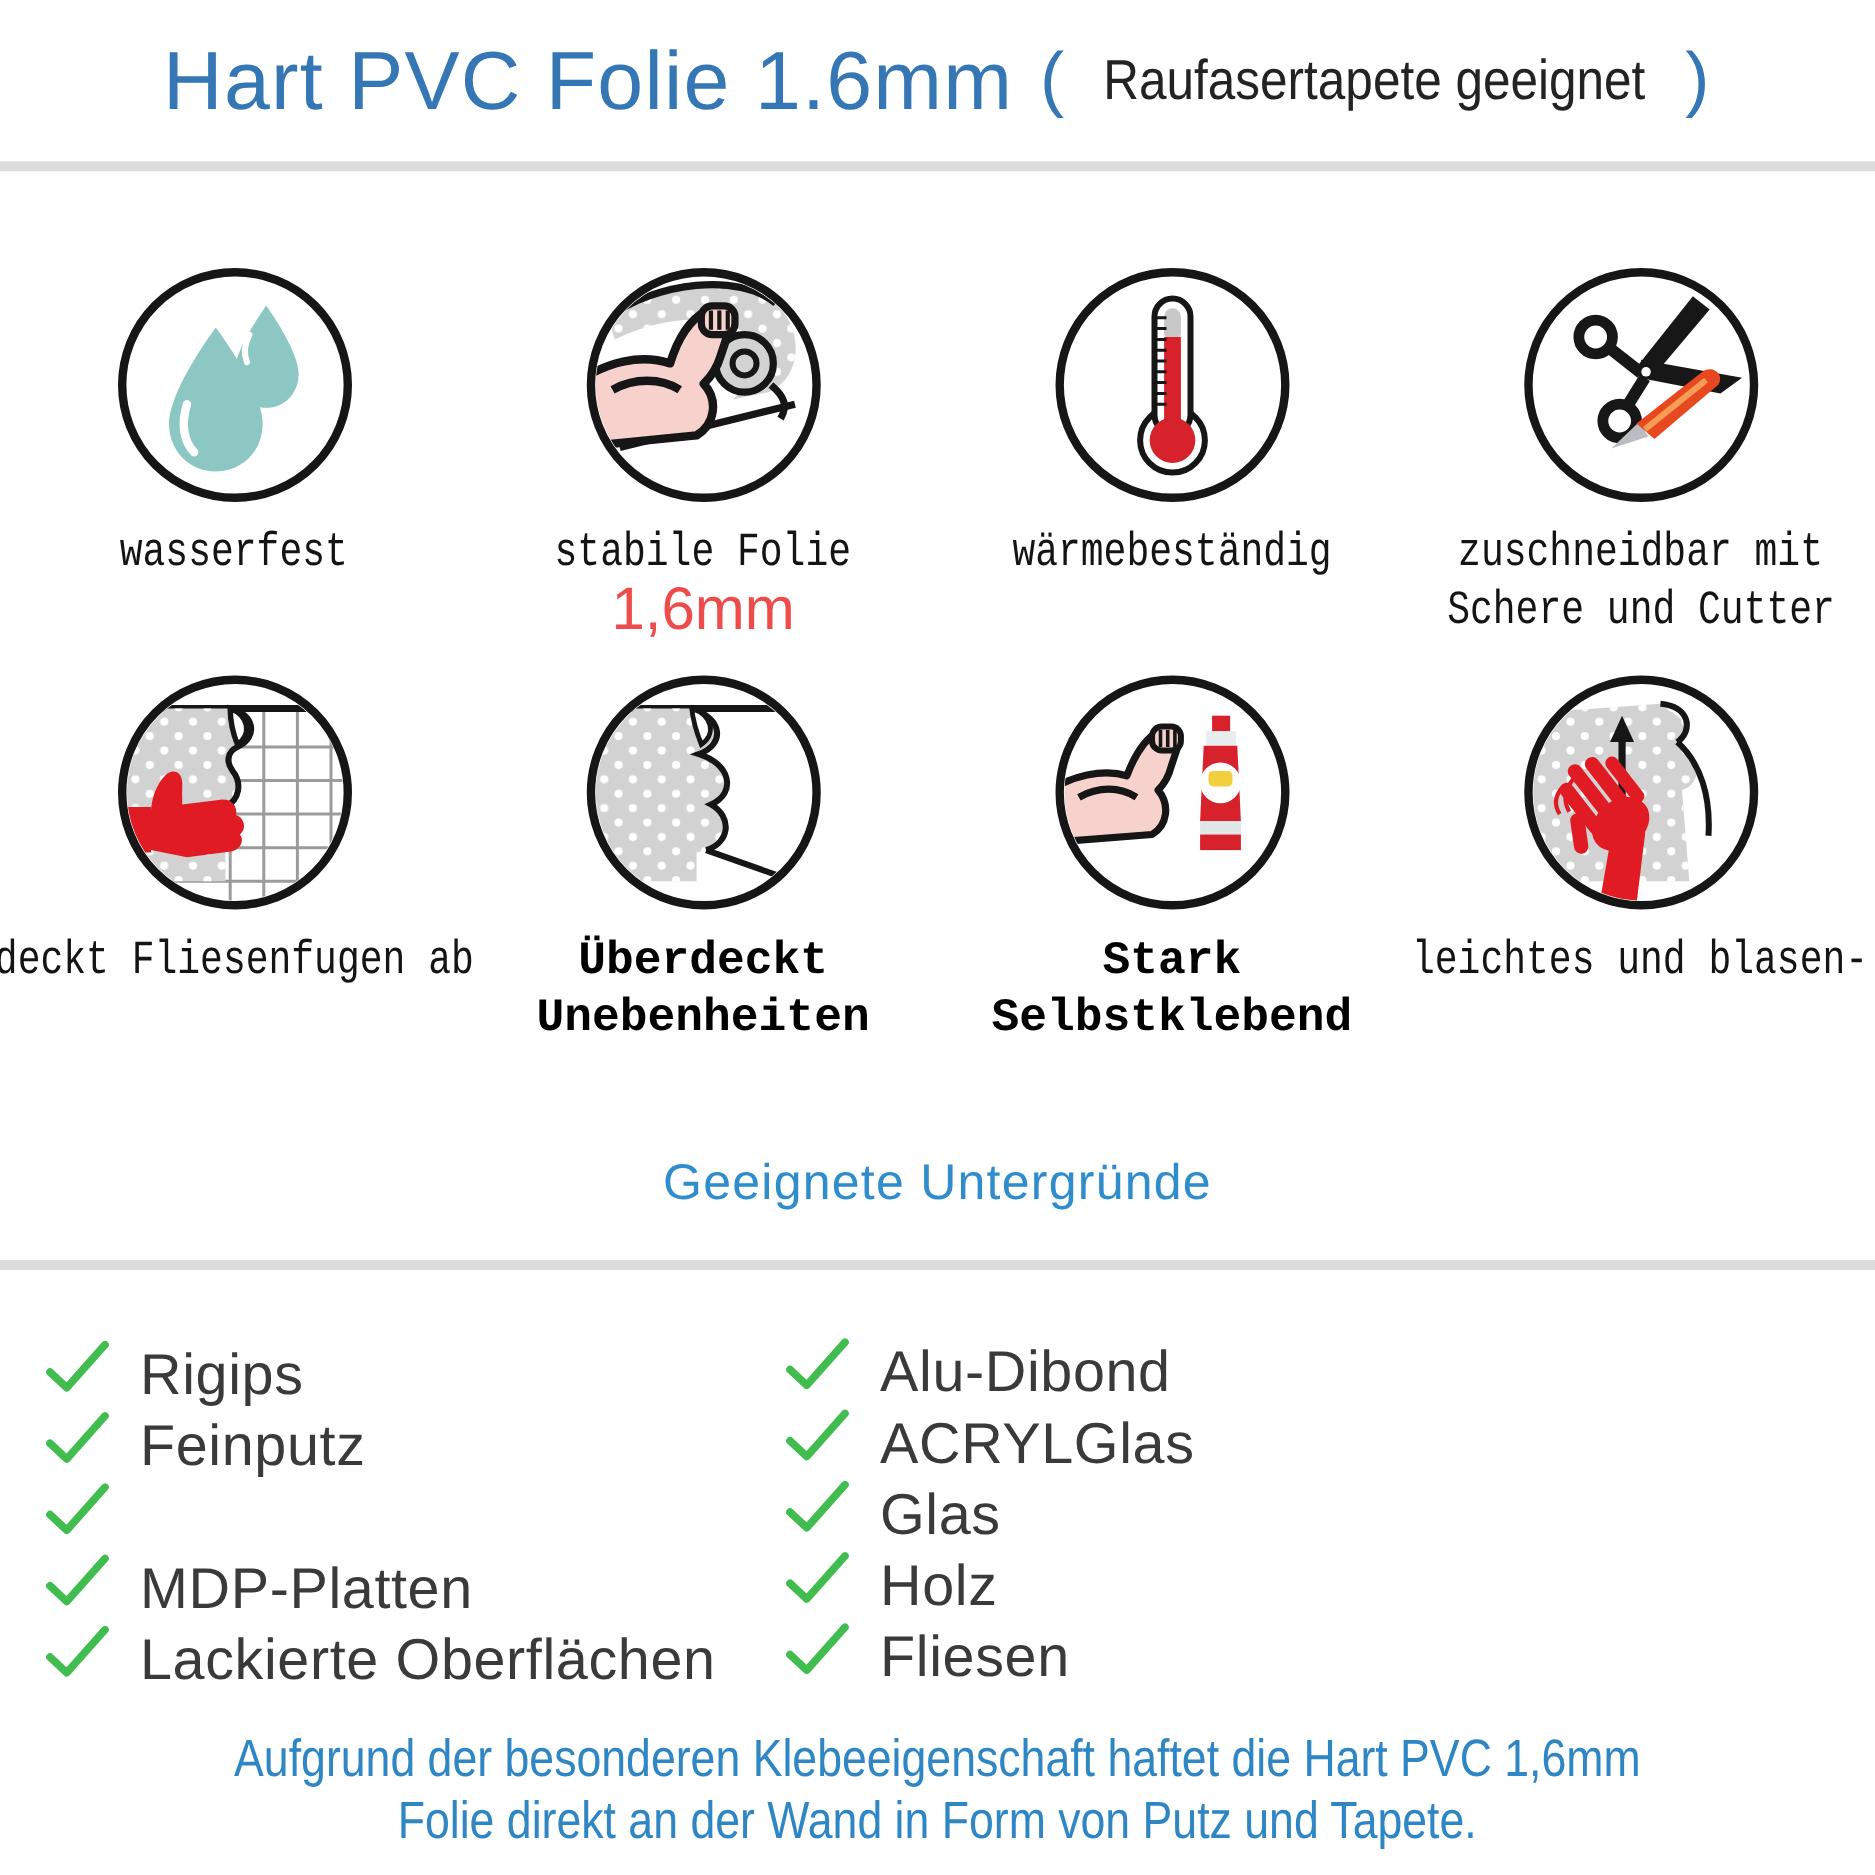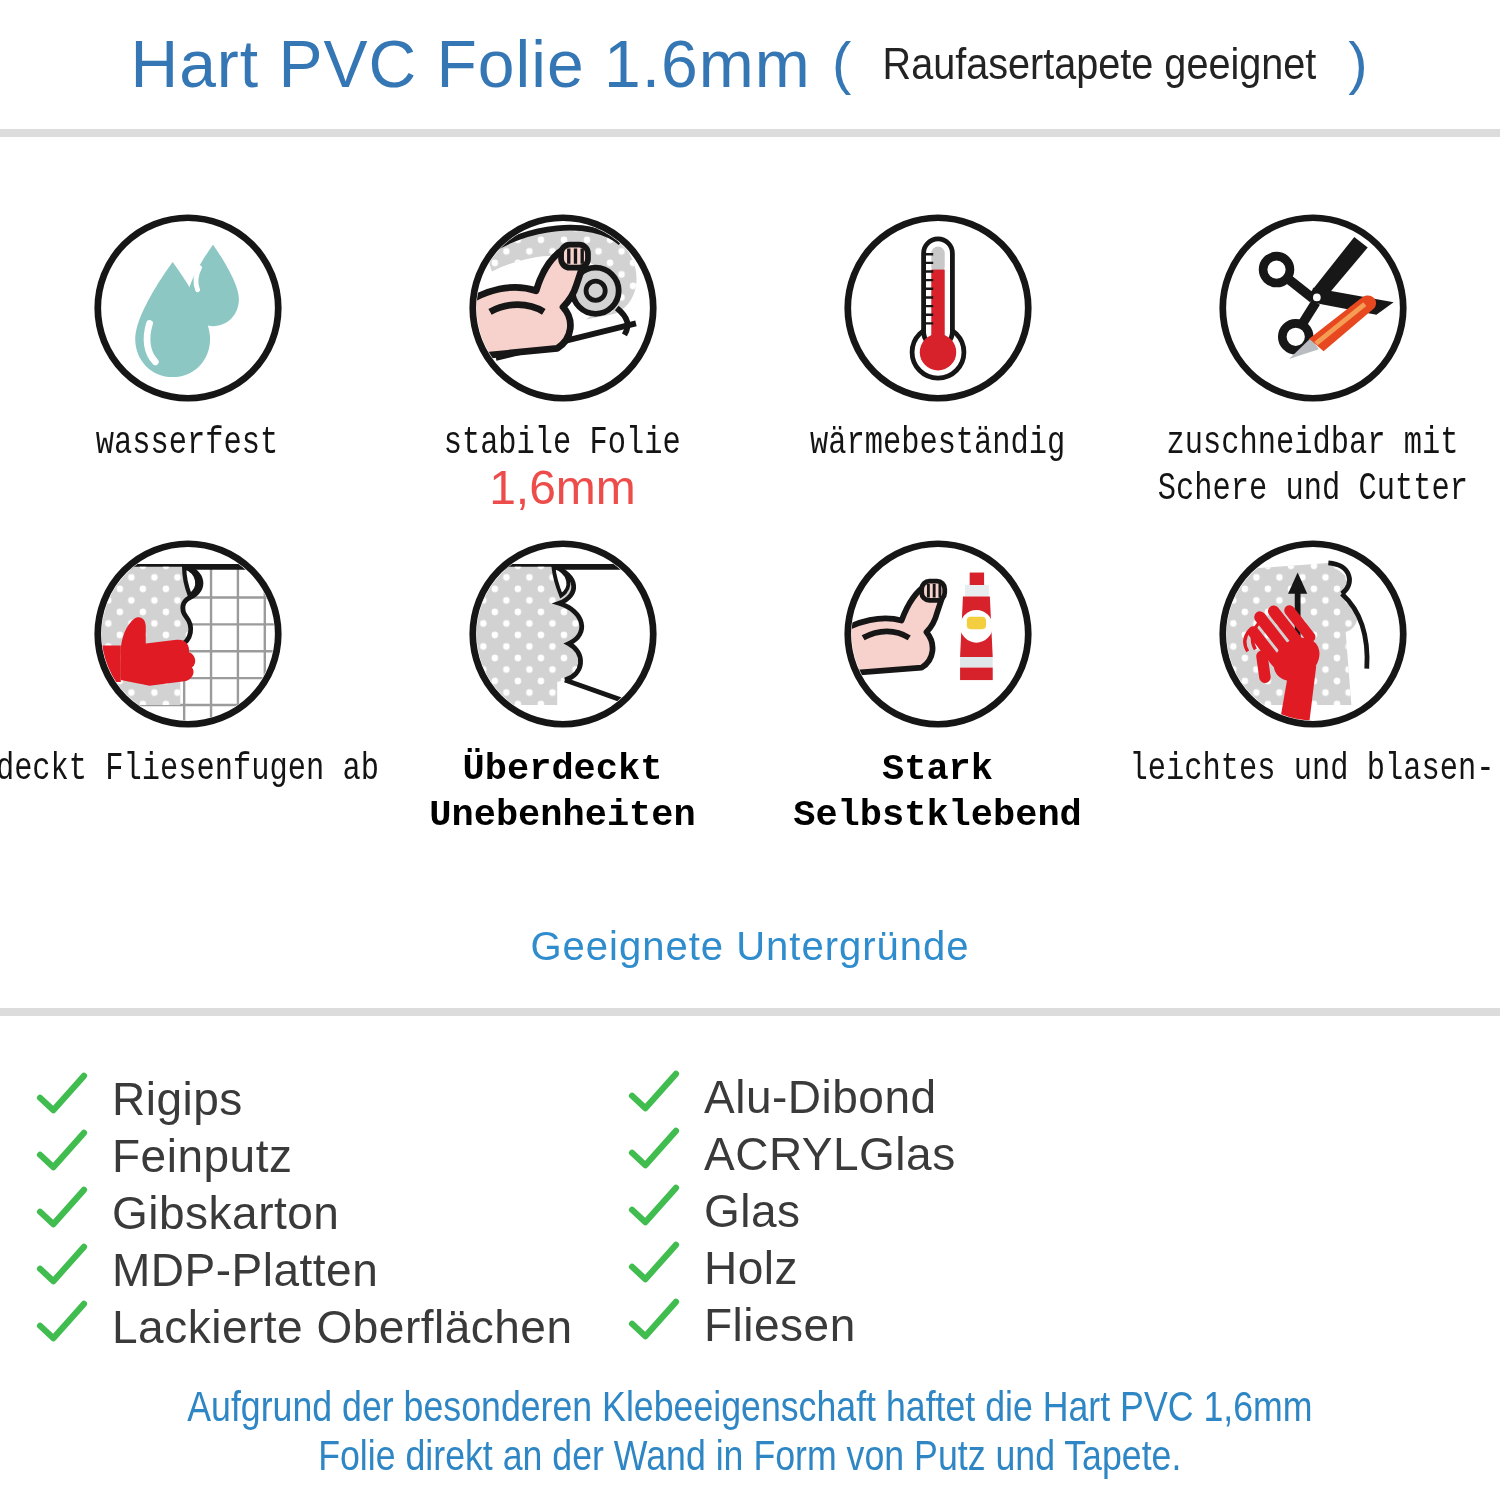--- a/index.html
+++ b/index.html
@@ -265,21 +265,20 @@
     <li>
         <svg class="chk">
           <use href="#chk"></use>
         </svg>
         <span class="lbl">Feinputz</span>
       </li>
     <li>
         <svg class="chk">
           <use href="#chk"></use>
         </svg>
-        <span class="lbl">Gibskarton</span>
       </li>
     <li>
         <svg class="chk">
           <use href="#chk"></use>
         </svg>
         <span class="lbl">MDP-Platten</span>
       </li>
     <li>
         <svg class="chk">
           <use href="#chk"></use>

